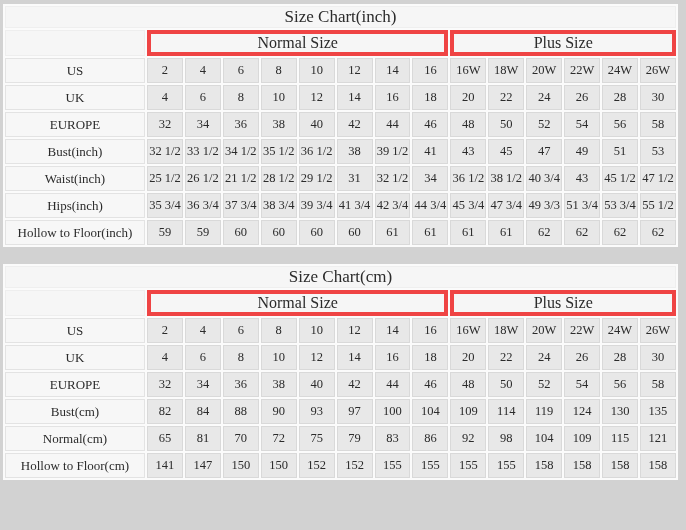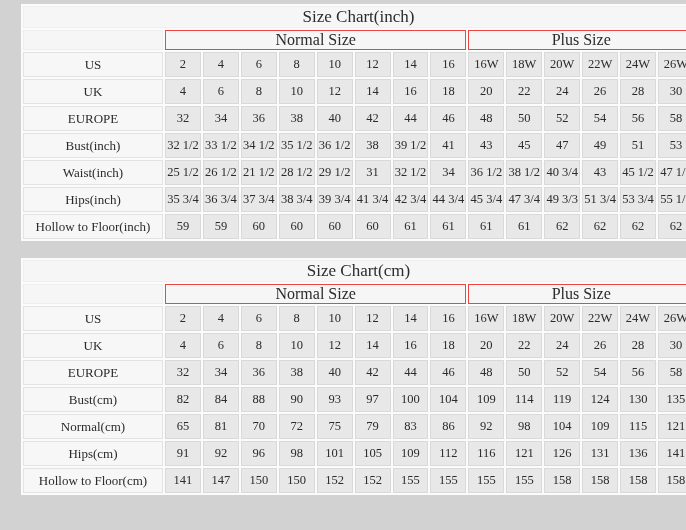--- a/index.html
+++ b/index.html
@@ -4,39 +4,39 @@
 <style>
   * { box-sizing: border-box; }
   html, body {
     margin: 0;
     width: 686px;
     height: 530px;
     background: #d2d2d2;
     font-family: "Liberation Serif", serif;
     color: #2b2b2b;
   }
-  .page { padding: 4px 21px; }
+  .page { padding: 4px 3px; }
   table.size-chart {
     width: 675px;
     table-layout: fixed;
     border-collapse: separate;
     border-spacing: 2px;
     background: #fbfbfb;
     margin: 0 0 17px 0;
   }
   col.label-col { width: 140px; }
   td {
     text-align: center;
     vertical-align: middle;
     white-space: nowrap;
     overflow: hidden;
     padding: 0;
   }
   td.title-cell  { height: 19px; font-size: 17px; background: #f6f6f6; border: 1px solid #efefef; }
-  td.group-cell  { height: 19px; font-size: 16px; background: #f6f6f6; border: 1px solid #ef4444; }
+  td.group-cell  { height: 19px; font-size: 16px; background: #f6f6f6; border: 4px solid #ef4444; }
   td.corner-cell { background: #f6f6f6; border: 1px solid #eeeeee; }
   td.label-cell  { height: 25px; font-size: 13px; background: #f7f7f7; border: 1px solid #e3e3e3; }
   td.data-cell   { height: 25px; font-size: 12.5px; background: #e8e8e8; border: 1px solid #d9d9d9; }
 </style>
 </head>
 <body>
 
 <div class="page">
   <table class="size-chart">
       <colgroup>
@@ -292,37 +292,20 @@
           <td class="data-cell">83</td>
           <td class="data-cell">86</td>
           <td class="data-cell">92</td>
           <td class="data-cell">98</td>
           <td class="data-cell">104</td>
           <td class="data-cell">109</td>
           <td class="data-cell">115</td>
           <td class="data-cell">121</td>
         </tr>
         <tr>
-          <td class="label-cell">Hips(cm)</td>
-          <td class="data-cell">91</td>
-          <td class="data-cell">92</td>
-          <td class="data-cell">96</td>
-          <td class="data-cell">98</td>
-          <td class="data-cell">101</td>
-          <td class="data-cell">105</td>
-          <td class="data-cell">109</td>
-          <td class="data-cell">112</td>
-          <td class="data-cell">116</td>
-          <td class="data-cell">121</td>
-          <td class="data-cell">126</td>
-          <td class="data-cell">131</td>
-          <td class="data-cell">136</td>
-          <td class="data-cell">141</td>
-        </tr>
-        <tr>
           <td class="label-cell">Hollow to Floor(cm)</td>
           <td class="data-cell">141</td>
           <td class="data-cell">147</td>
           <td class="data-cell">150</td>
           <td class="data-cell">150</td>
           <td class="data-cell">152</td>
           <td class="data-cell">152</td>
           <td class="data-cell">155</td>
           <td class="data-cell">155</td>
           <td class="data-cell">155</td>

